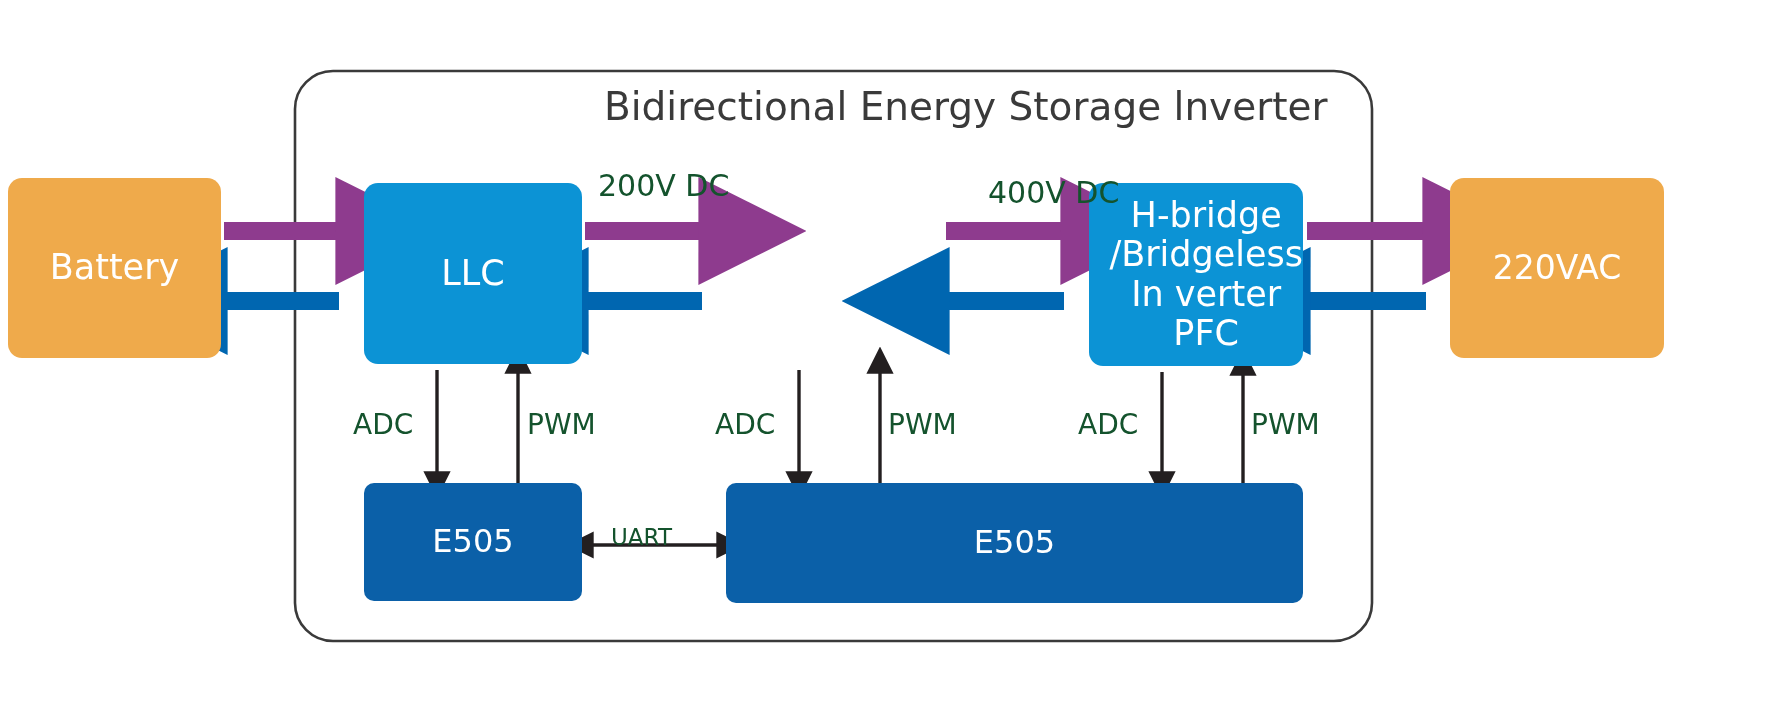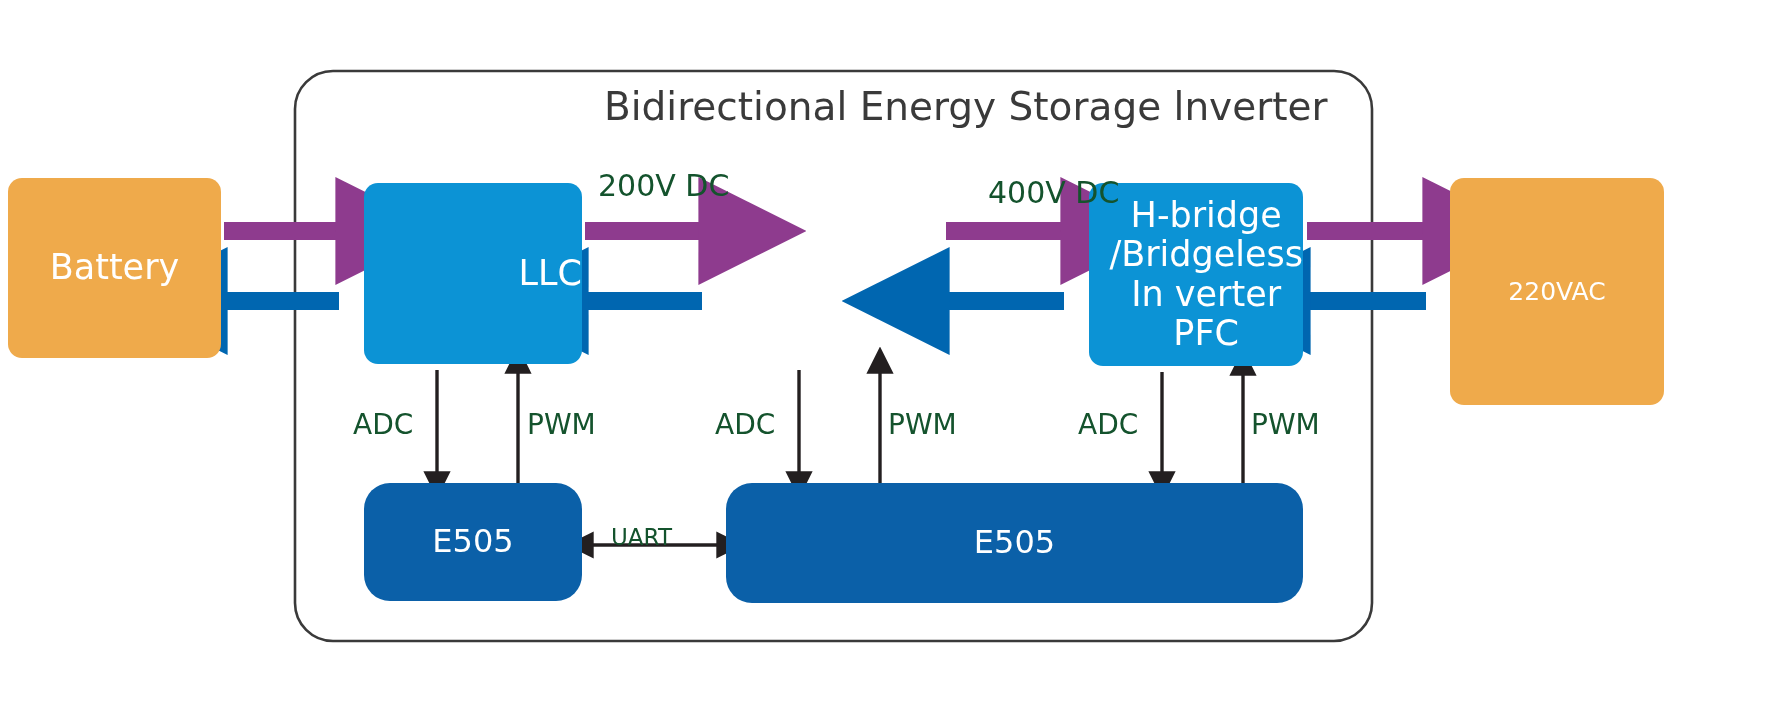--- a/index.html
+++ b/index.html
@@ -31,42 +31,42 @@
     align-items: center;
     justify-content: center;
     text-align: center;
     color: #ffffff;
     line-height: 1.12;
     font-weight: 400;
     z-index: 3;
   }
   .node-orange { background: #EFAA4B; border-radius: 14px; }
   .node-lightblue { background: #0C93D5; border-radius: 14px; }
-  .node-darkblue { background: #0B60A8; border-radius: 26px; }
+  .node-darkblue { background: #0B60A8; border-radius: 10px; }
 
   .label {
     position: absolute;
     color: #14532d;
     font-weight: 400;
     white-space: nowrap;
     z-index: 4;
   }
   .title {
     position: absolute;
     color: #3A3A3A;
     white-space: nowrap;
     z-index: 4;
   }
 
   
   #battery      { left: 8px;    top: 178px; width: 213px;  height: 180px; font-size: 35px; }
-  #llc          { left: 364px;  top: 183px; width: 218px;  height: 181px; font-size: 35px; justify-content: flex-end; }
+  #llc          { left: 364px;  top: 183px; width: 218px;  height: 181px; font-size: 35px; }
   #boostbuck    { left: 726px;  top: 183px; width: 216px;  height: 181px; font-size: 35px; }
   #hbridge      { left: 1089px; top: 183px; width: 214px;  height: 183px; font-size: 35px; justify-content: flex-end; }
-  #ac           { left: 1450px; top: 178px; width: 214px;  height: 227px; font-size: 25px; }
+  #ac           { left: 1450px; top: 178px; width: 214px;  height: 180px; font-size: 33px; }
   #e505-left    { left: 364px;  top: 483px; width: 218px;  height: 118px; font-size: 32px; }
   #e505-right   { left: 726px;  top: 483px; width: 577px;  height: 120px; font-size: 32px; }
 
   #diagram-title { left: 604px; top: 84px; font-size: 39px; }
 
   #lbl-200v { left: 598px;  top: 168px; font-size: 30px; }
   #lbl-400v { left: 960px;  top: 175px; font-size: 30px; margin-left: 28px; }
 
   #lbl-adc-1 { left: 353px;  top: 408px; font-size: 28px; }
   #lbl-pwm-1 { left: 527px;  top: 408px; font-size: 28px; }

